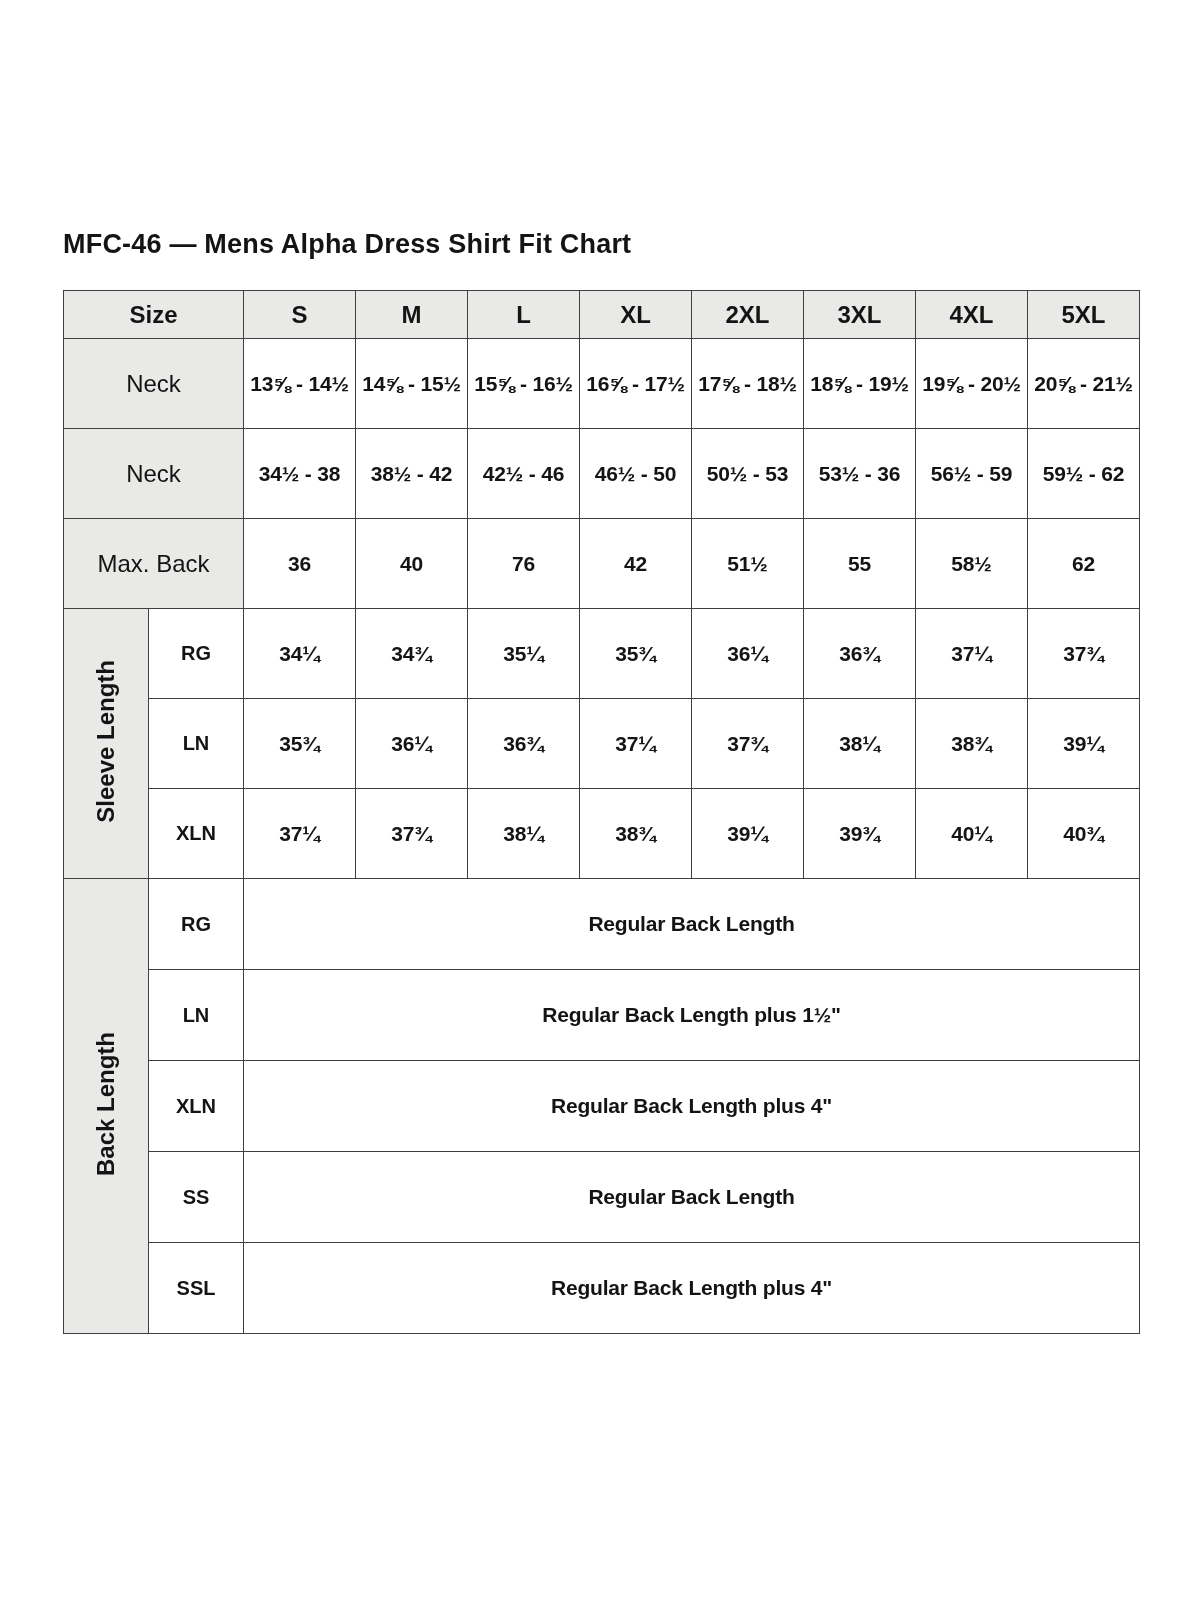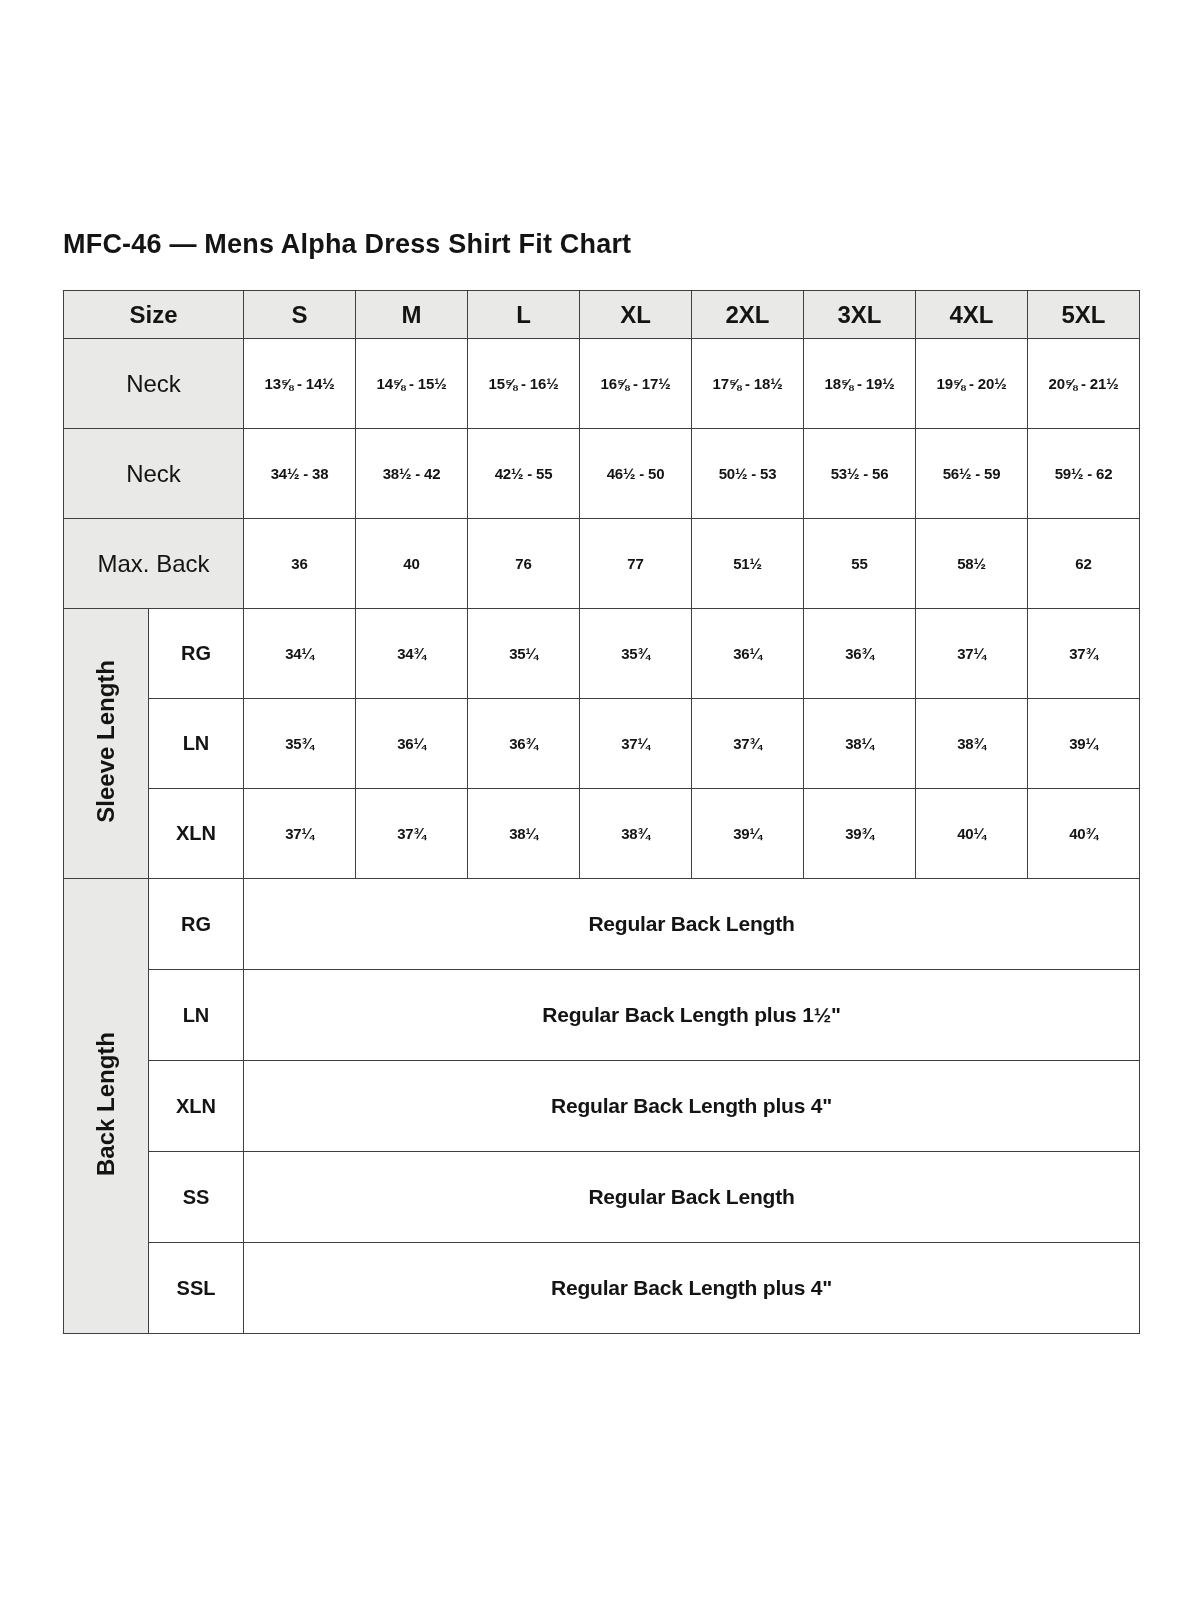--- a/index.html
+++ b/index.html
@@ -57,21 +57,21 @@
     font-size: 24px;
     font-weight: normal;
   }
   .sub-label {
     font-size: 20px;
     font-weight: bold;
     font-stretch: condensed;
     margin-top: 48px;
   }
   .val {
-    font-size: 15px;
+    font-size: 21px;
     font-weight: 600;
     font-stretch: condensed;
     letter-spacing: -0.2px;
   }
   .back-text {
     font-size: 21px;
     font-weight: 600;
     font-stretch: condensed;
     letter-spacing: -0.2px;
     margin-top: 19px;
@@ -130,34 +130,34 @@
       <td class="white val">17⅝ - 18½</td>
       <td class="white val">18⅝ - 19½</td>
       <td class="white val">19⅝ - 20½</td>
       <td class="white val">20⅝ - 21½</td>
     </tr>
 
     <tr class="h-row">
       <th class="gray row-label" colspan="2">Neck</th>
       <td class="white val">34½ - 38</td>
       <td class="white val">38½ - 42</td>
-      <td class="white val">42½ - 55</td>
+      <td class="white val">42½ - 46</td>
       <td class="white val">46½ - 50</td>
       <td class="white val">50½ - 53</td>
-      <td class="white val">53½ - 56</td>
+      <td class="white val">53½ - 36</td>
       <td class="white val">56½ - 59</td>
       <td class="white val">59½ - 62</td>
     </tr>
 
     <tr class="h-row">
       <th class="gray row-label" colspan="2">Max. Back</th>
       <td class="white val">36</td>
       <td class="white val">40</td>
       <td class="white val">76</td>
-      <td class="white val">77</td>
+      <td class="white val">42</td>
       <td class="white val">51½</td>
       <td class="white val">55</td>
       <td class="white val">58½</td>
       <td class="white val">62</td>
     </tr>
 
     <tr class="h-row">
       <th class="gray vcell" rowspan="3">
         <span class="vlabel">Sleeve Length</span>
       </th>

